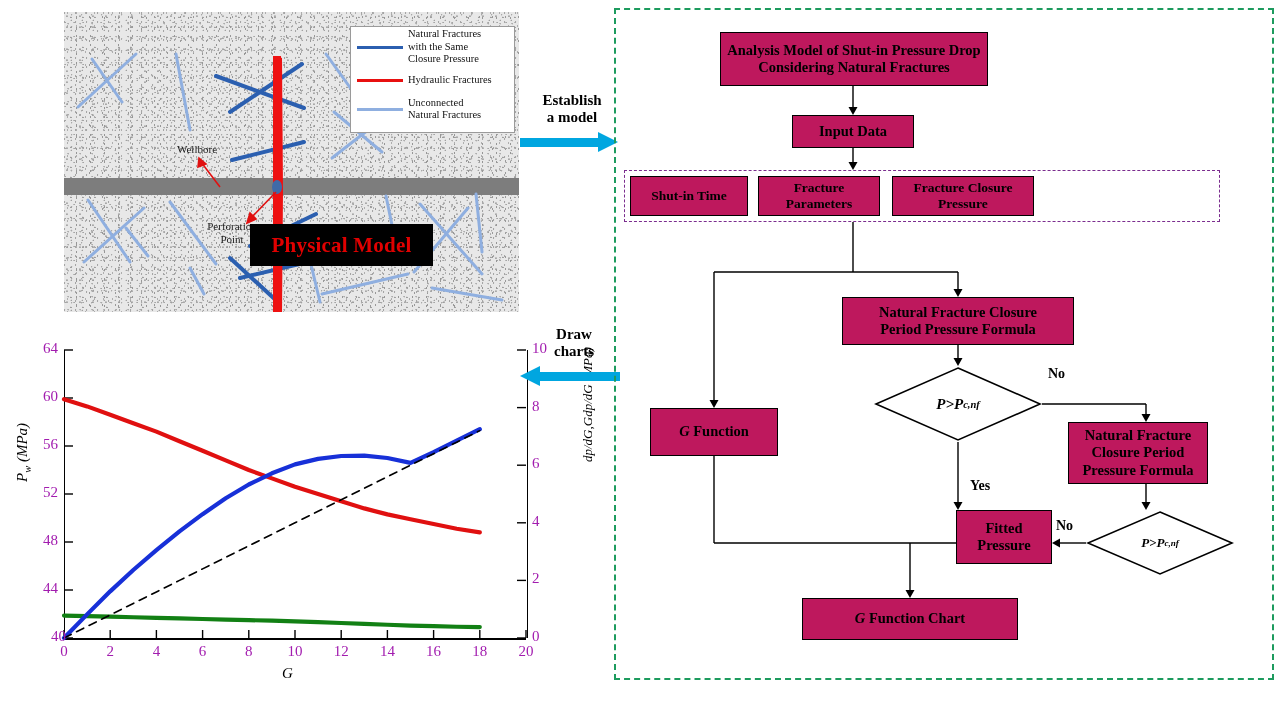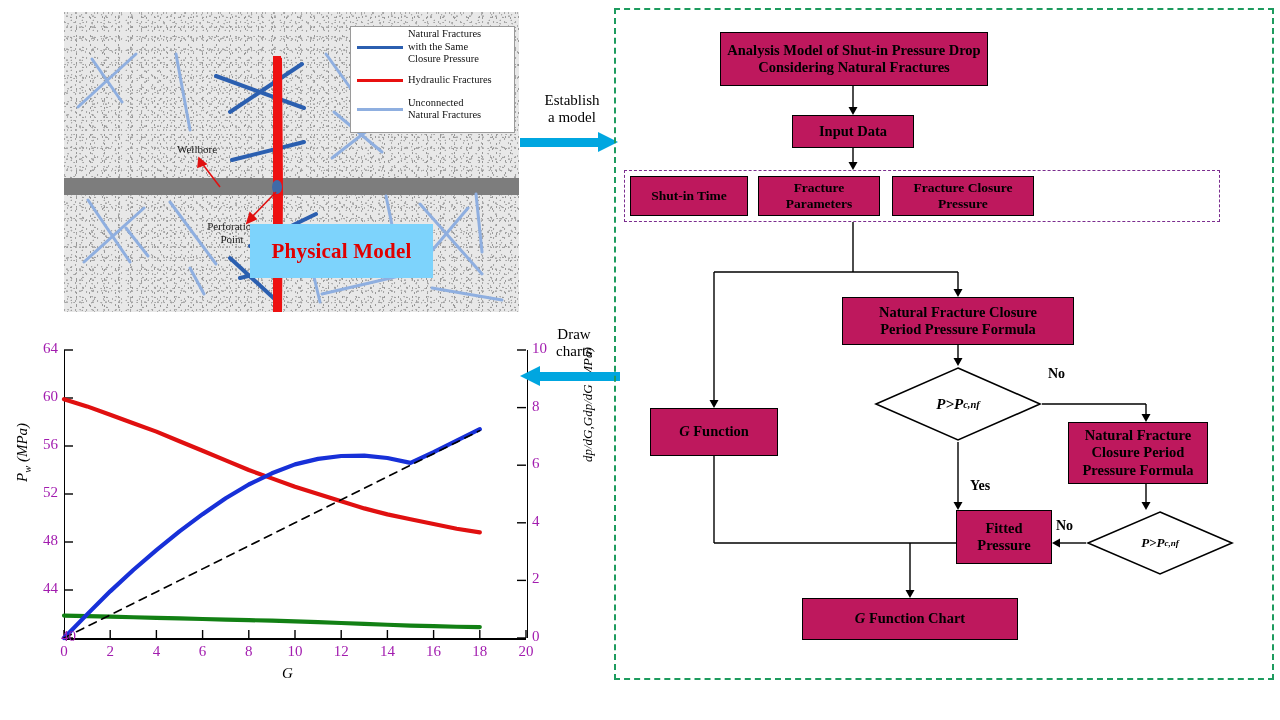--- a/index.html
+++ b/index.html
@@ -22,22 +22,22 @@
        radial-gradient(circle at 34% 91%, #a2a2a2 0.6px, transparent 0.9px),
        radial-gradient(circle at 66% 83%, #949494 0.6px, transparent 0.9px),
        radial-gradient(circle at 95% 41%, #8c8c8c 0.6px, transparent 0.9px);
      background-size:11px 9px,13px 11px,9px 13px,12px 10px,10px 12px,
                      14px 9px,9px 14px,12px 13px,11px 10px,13px 12px;
      opacity:.85;}
   #pm-layer{position:absolute;left:0;top:166px;width:455px;height:17px;
      background:#7d7d7d;}
   .pm-label{position:absolute;font-family:"Liberation Serif",serif;
      font-size:11px;color:#1a1a1a;line-height:1.15;text-align:center;}
-  #pm-title{position:absolute;left:186px;top:212px;width:183px;height:54px;
-     background:#7dd3fc;display:flex;align-items:center;justify-content:center;
+  #pm-title{position:absolute;left:186px;top:212px;width:183px;height:42px;
+     background:#000000;display:flex;align-items:center;justify-content:center;
      color:#e00000;font-weight:bold;font-size:21px;letter-spacing:.2px;}
   #pm-legend{position:absolute;right:4px;top:14px;width:163px;height:105px;
      background:#fff;border:1px solid #9a9a9a;}
   #pm-legend .row{display:flex;align-items:center;}
   #pm-legend .swatch{flex:0 0 46px;height:0;border-top:3px solid #2b5fb0;margin:0 5px 0 6px;}
   #pm-legend .txt{font-size:10.5px;line-height:1.18;color:#111;}
 
   
   #gchart{left:20px;top:332px;width:590px;height:376px;}
   #plot{position:absolute;left:44px;top:18px;width:462px;height:288px;
@@ -57,21 +57,21 @@
      transform-origin:left top;font-size:15px;font-style:italic;white-space:nowrap;}
   #ylab-right{position:absolute;left:560px;top:130px;transform:rotate(-90deg);
      transform-origin:left top;font-size:13px;font-style:italic;white-space:nowrap;}
   #xlab{position:absolute;left:262px;top:333px;font-size:15px;font-style:italic;}
 
   
   .blue-arrow{position:absolute;height:0;}
   .blue-arrow .bar{position:absolute;top:0;height:9px;background:#00a6e0;}
   .blue-arrow .head{position:absolute;top:-6px;width:0;height:0;
      border-top:10.5px solid transparent;border-bottom:10.5px solid transparent;}
-  .arrow-label{position:absolute;font-weight:normal;font-size:15px;
+  .arrow-label{position:absolute;font-weight:bold;font-size:15px;
      line-height:1.12;color:#000;text-align:center;}
 
   
   #flow{left:614px;top:8px;width:660px;height:672px;
      border:2.5px dashed #1d9b5e;box-sizing:border-box;}
   .fbox{position:absolute;border:1.4px solid #000;background:#be185d;
      display:flex;align-items:center;justify-content:center;text-align:center;
      font-weight:bold;font-size:14.5px;line-height:1.18;color:#000;box-sizing:border-box;}
   .fbox.small{font-size:13.5px;}
   #input-group{position:absolute;border:1.4px dashed #7b2d8e;box-sizing:border-box;}
@@ -190,21 +190,21 @@
       <polyline points="44,67.20000000000002 67.1,74.40000000000003 90.2,82.79999999999998 113.3,91.20000000000002 136.4,99.59999999999997 159.5,109.20000000000002 182.6,118.79999999999998 205.7,128.40000000000003 228.8,138 251.9,146.40000000000003 275,154.79999999999998 298.1,162 321.2,169.20000000000002 344.3,176.40000000000003 367.4,182.40000000000003 390.5,187.20000000000002 413.6,192 436.7,196.79999999999998 459.8,200.40000000000003" fill="none" stroke="#e01010" stroke-width="4.2" stroke-linejoin="round" stroke-linecap="round"></polyline>
       <polyline points="44,283.536 67.1,284.112 90.2,284.688 113.3,285.264 136.4,285.84000000000003 159.5,286.416 182.6,286.992 205.7,287.568 228.8,288.144 251.9,288.72 275,289.296 298.1,290.16 321.2,291.024 344.3,291.888 367.4,292.752 390.5,293.616 413.6,294.192 436.7,294.76800000000003 459.8,295.056" fill="none" stroke="#128014" stroke-width="4.2" stroke-linejoin="round" stroke-linecap="round"></polyline>
       <polyline points="44,306 67.1,282.384 90.2,259.344 113.3,238.032 136.4,218.16 159.5,199.44 182.6,182.16 205.7,166.32 228.8,152.49599999999998 251.9,141.264 275,132.336 298.1,126.864 321.2,123.98400000000001 344.3,123.696 367.4,126 390.5,130.89600000000002 413.6,120.24000000000001 436.7,108.72000000000003 459.8,97.20000000000002" fill="none" stroke="#1730d8" stroke-width="4.2" stroke-linejoin="round" stroke-linecap="round"></polyline>
       <polyline points="44,306 67.1,294.48 90.2,282.96 113.3,271.44 136.4,259.92 159.5,248.4 182.6,236.88 205.7,225.36 228.8,213.84 251.9,202.32 275,190.8 298.1,179.27999999999997 321.2,167.76 344.3,156.24 367.4,144.72000000000003 390.5,133.20000000000002 413.6,121.68 436.7,110.16000000000003 459.8,98.64000000000001" fill="none" stroke="#000000" stroke-width="1.6" stroke-linejoin="round" stroke-linecap="round" stroke-dasharray="8,6"></polyline>
     </svg>
 
 
   <div id="ylab-left"><i>P</i><sub>w</sub> (MPa)</div>
   <div id="ylab-right">d<i>p</i>/d<i>G</i>,<i>G</i>d<i>p</i>/d<i>G</i> (MPa)</div>
   <div id="xlab">G</div>
-<div class="ticklab" style="left: 30px; top: 296px; width: 26px; text-align: right;">40</div>
+<div class="ticklab" style="left: 20px; top: 296px; width: 26px; text-align: right;">40</div>
     <div class="ticklab" style="left: 12px; top: 248px; width: 26px; text-align: right;">44</div>
     <div class="ticklab" style="left: 12px; top: 200px; width: 26px; text-align: right;">48</div>
     <div class="ticklab" style="left: 12px; top: 152px; width: 26px; text-align: right;">52</div>
     <div class="ticklab" style="left: 12px; top: 104px; width: 26px; text-align: right;">56</div>
     <div class="ticklab" style="left: 12px; top: 56px; width: 26px; text-align: right;">60</div>
     <div class="ticklab" style="left: 12px; top: 8px; width: 26px; text-align: right;">64</div>
     <div class="ticklab" style="left: 512px; top: 296px;">0</div>
     <div class="ticklab" style="left: 512px; top: 238.4px;">2</div>
     <div class="ticklab" style="left: 512px; top: 180.8px;">4</div>
     <div class="ticklab" style="left: 512px; top: 123.2px;">6</div>

